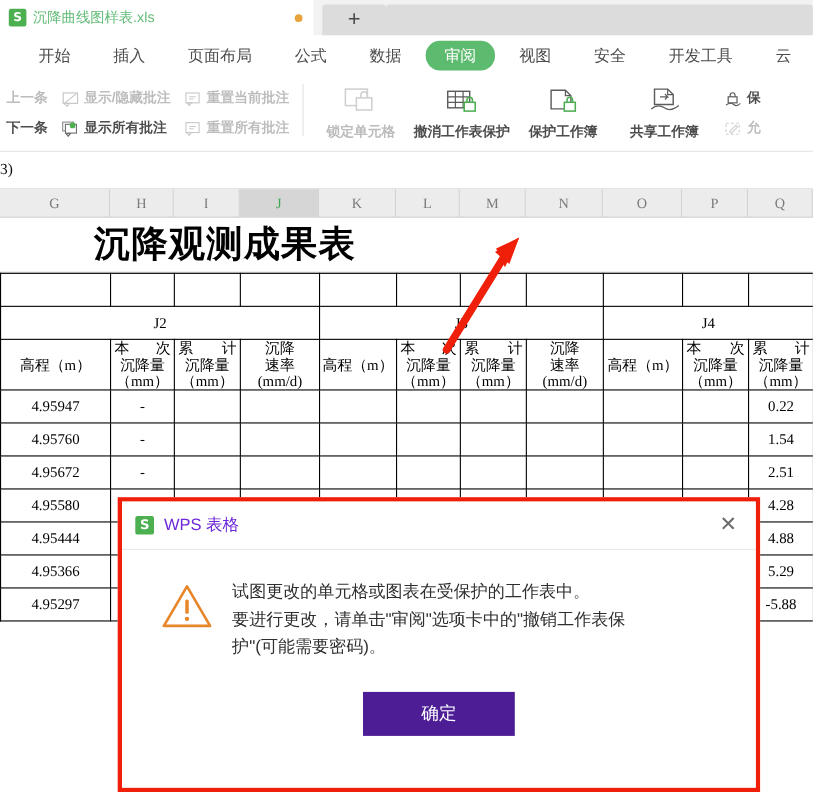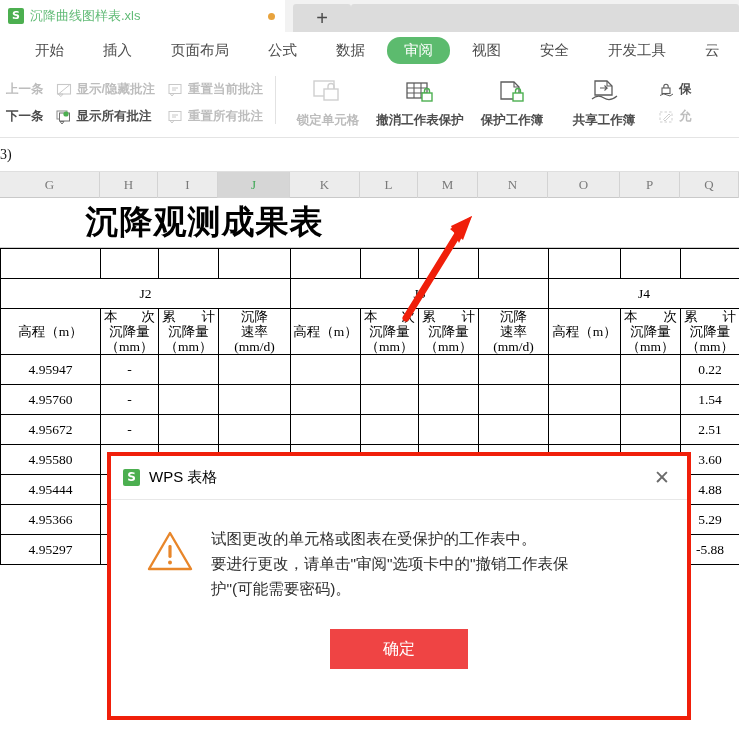--- a/index.html
+++ b/index.html
@@ -131,34 +131,34 @@
   .dialog-outline {
     position:absolute; left:107px; top:452px; width:584px; height:268px;
     border:4px solid #f01f0a; background:#ffffff; z-index:50;
   }
   .dlg { position:relative; width:100%; height:100%; background:#fff; }
   .dlg-title {
     height:44px; display:flex; align-items:center; gap:9px;
     padding: 0 14px 0 12px; border-bottom:1px solid #e8e8e8;
   }
   .dlg-title .wps-logo { width:17px; height:17px; font-size:12px; line-height:17px; }
-  .dlg-title-text { font-size:15px; color:#000000; }
+  .dlg-title-text { font-size:15px; color:#6d28d9; }
   .dlg-close {
     margin-left:auto; font-size:19px; color:#6b6b6b; line-height:1;
     padding:2px 3px; font-family:"DejaVu Sans", sans-serif;
   }
   .dlg-body { display:flex; gap:18px; padding: 26px 37px 0 36px; }
   .warn-icon { flex:0 0 auto; width:46px; height:42px; margin-top:4px; }
   .dlg-msg {
     font-size:15.5px; color:#2e2e2e; line-height:1.62;
     max-width: 460px;
   }
   .dlg-actions { display:flex; justify-content:center; margin-top:28px; }
   .ok-btn {
-    background:#ef4444; color:#ffffff; font-size:16px;
+    background:#4c1d95; color:#ffffff; font-size:16px;
     width:138px; height:40px; display:flex; align-items:center;
     justify-content:center; border:none; cursor:pointer;
   }
 </style>
 </head>
 <body>
 
 <div class="app">
 
   <div class="tabbar">
@@ -462,21 +462,21 @@
             <td class="num">4.95580</td>
             <td class="num">-</td>
             <td class="num"></td>
             <td class="num"></td>
             <td class="num"></td>
             <td class="num"></td>
             <td class="num"></td>
             <td class="num"></td>
             <td class="num"></td>
             <td class="num"></td>
-            <td class="num">3.60</td>
+            <td class="num">4.28</td>
           </tr>
           <tr>
             <td class="num">4.95444</td>
             <td class="num">-</td>
             <td class="num"></td>
             <td class="num"></td>
             <td class="num"></td>
             <td class="num"></td>
             <td class="num"></td>
             <td class="num"></td>

